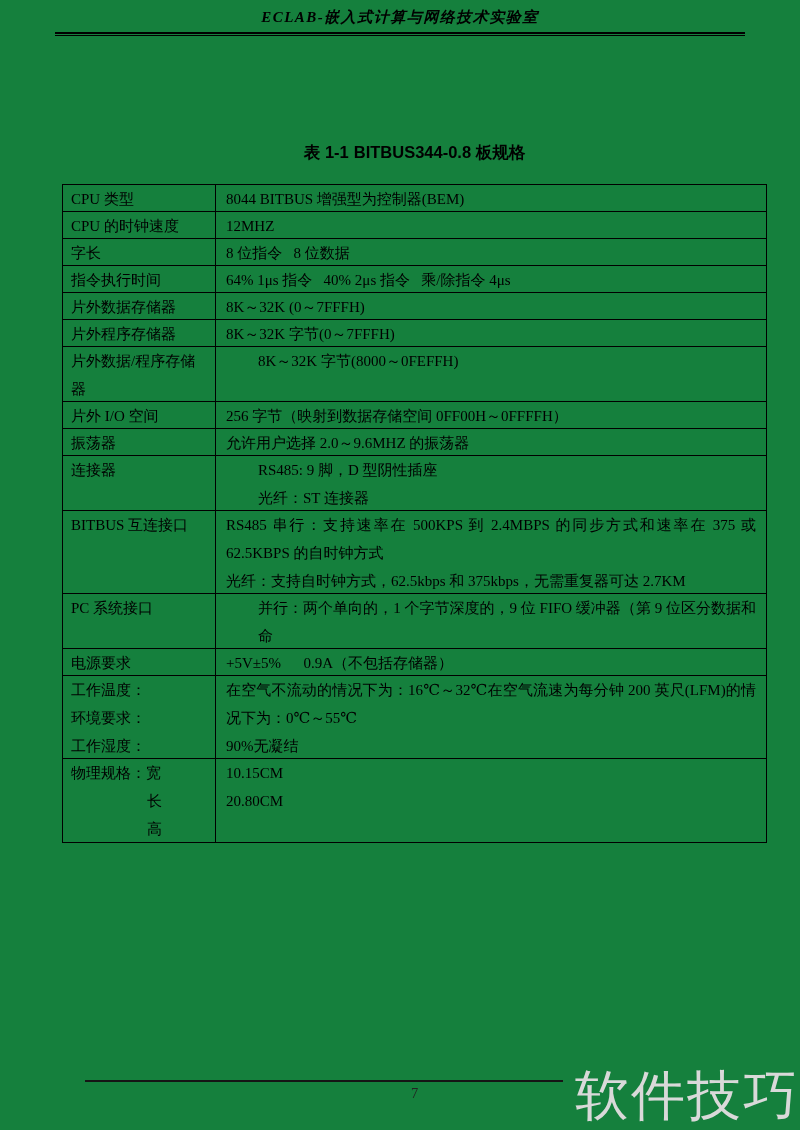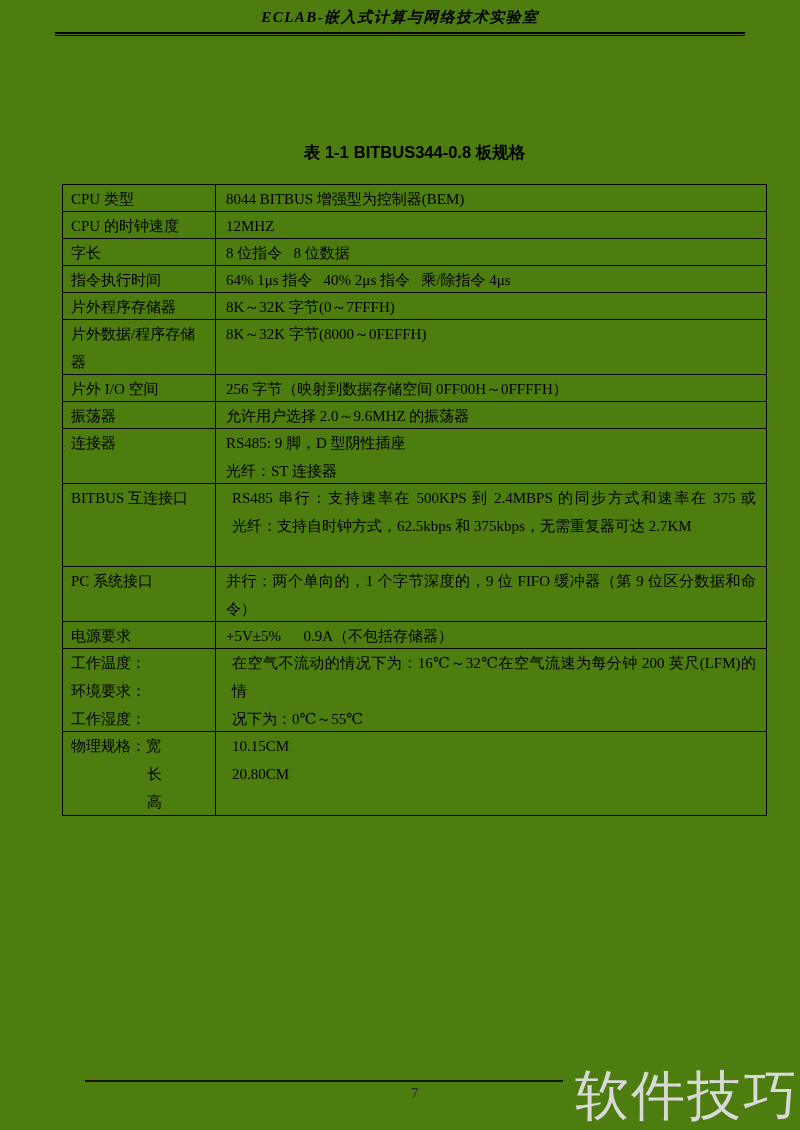--- a/index.html
+++ b/index.html
@@ -1,20 +1,20 @@
 <!DOCTYPE html>
 <html><head>
 <meta charset="utf-8">
 <style>
   html, body { margin: 0; padding: 0; background: #ffffff; }
   .page {
     position: relative;
     width: 800px;
     height: 1130px;
-    background: #4d7c0f;
+    background: #15803d;
     overflow: hidden;
     font-family: "Liberation Serif", "DejaVu Serif", serif;
     color: #000000;
   }
 
   
   .hdr-text {
     position: absolute;
     top: 8px; left: 0; width: 100%;
     text-align: center;
@@ -54,22 +54,22 @@
   .td {
     line-height: 28px;
     font-size: 15px;
     padding: 0 8px;
     box-sizing: border-box;
     overflow: hidden;
   }
   .label { width: 153px; border-right: 1px solid #000; }
   .value { flex: 1; padding: 0 10px; }
   .h1 { height: 27px; }
-  .h2 { height: 55px; }
-  .h3 { height: 83px; gap: 6px; }
+  .h2 { height: 55px; gap: 32px; }
+  .h3 { height: 83px; }
   .ln { white-space: pre-wrap; }
   .jl { text-align: justify; text-align-last: justify; }
   .indent { padding-left: 76px; }
 
   
   .footer-rule {
     position: absolute;
     top: 1080px; left: 85px; width: 478px;
     border-top: 2px solid #151515;
   }
@@ -135,20 +135,28 @@
 
     <div class="tr h1">
       <div class="td label">
           <div class="ln">指令执行时间</div>
         </div>
       <div class="td value">
           <div class="ln">64% 1μs 指令   40% 2μs 指令   乘/除指令 4μs</div>
         </div>
     </div>
 
+    <div class="tr h1">
+      <div class="td label">
+          <div class="ln">片外数据存储器</div>
+        </div>
+      <div class="td value">
+          <div class="ln">8K～32K (0～7FFFH)</div>
+        </div>
+    </div>
 
     <div class="tr h1">
       <div class="td label">
           <div class="ln">片外程序存储器</div>
         </div>
       <div class="td value">
           <div class="ln">8K～32K 字节(0～7FFFH)</div>
         </div>
     </div>
 
@@ -189,20 +197,21 @@
         <div class="ln">光纤：ST 连接器</div>
       </div>
     </div>
 
     <div class="tr h3">
       <div class="td label">
           <div class="ln">BITBUS 互连接口</div>
         </div>
       <div class="td value">
         <div class="ln jl">RS485 串行：支持速率在 500KPS 到 2.4MBPS 的同步方式和速率在 375 或</div>
+        <div class="ln">62.5KBPS 的自时钟方式</div>
         <div class="ln">光纤：支持自时钟方式，62.5kbps 和 375kbps，无需重复器可达 2.7KM</div>
       </div>
     </div>
 
     <div class="tr h2">
       <div class="td label">
           <div class="ln">PC 系统接口</div>
         </div>
       <div class="td value">
         <div class="ln jl">并行：两个单向的，1 个字节深度的，9 位 FIFO 缓冲器（第 9 位区分数据和命</div>

